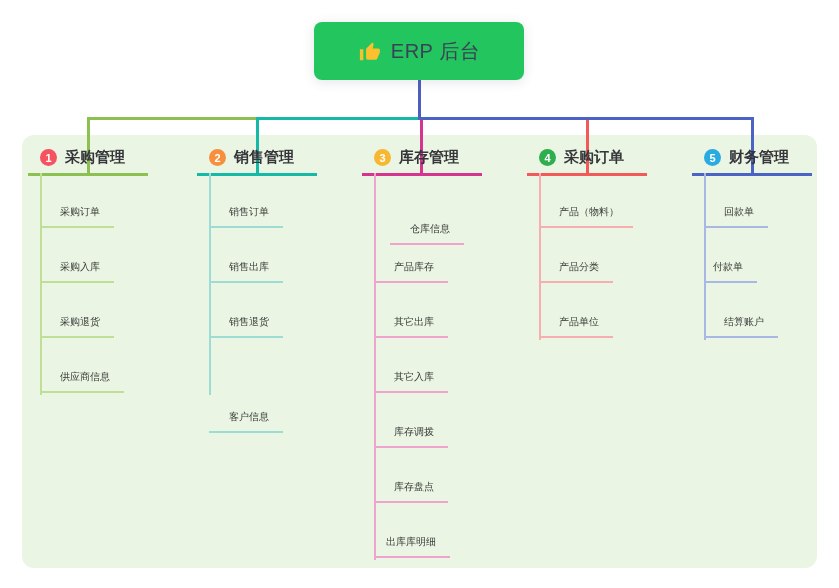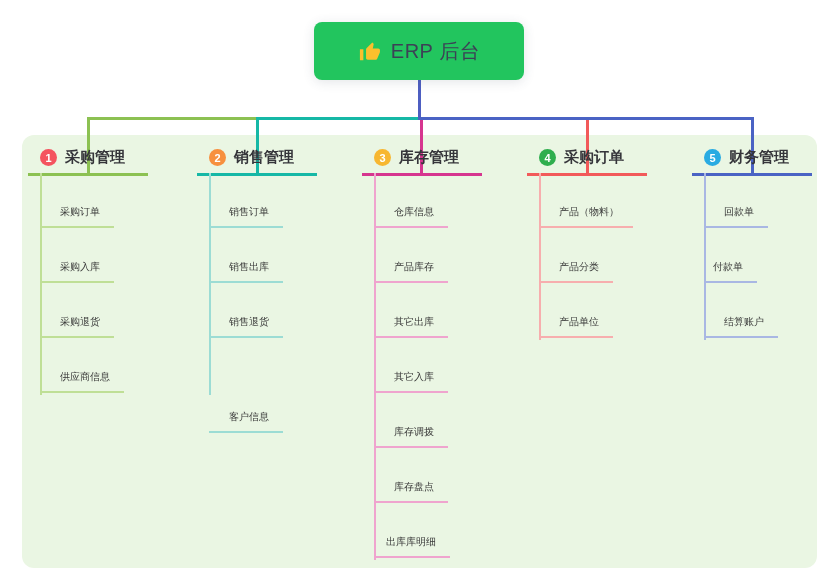--- a/index.html
+++ b/index.html
@@ -68,21 +68,21 @@
         <div class="child" style="top: 114px; border-bottom-color: rgb(156, 220, 212);">销售出库</div>
         <div class="child" style="top: 169px; border-bottom-color: rgb(156, 220, 212);">销售退货</div>
         <div class="child" style="top: 224px; border-bottom-color: rgb(156, 220, 212); margin-top: 40px;">客户信息</div>
       </div>
       <div class="branch" style="left: 362px; top: 146px;">
     <div class="bhead" style="border-bottom-color: rgb(214, 53, 143);">
       <span class="badge" style="background: rgb(247, 183, 49);">3</span>
       <span class="blabel">库存管理</span>
     </div>
     <div class="trunk" style="background: rgb(239, 164, 206); height: 387px;"></div>
-  <div class="child" style="top: 59px; border-bottom-color: rgb(239, 164, 206);">仓库信息</div>
+  <div class="child" style="top: 76px; border-bottom-color: rgb(239, 164, 206); margin-left: 16px;">仓库信息</div>
         <div class="child" style="top: 114px; border-bottom-color: rgb(239, 164, 206);">产品库存</div>
         <div class="child" style="top: 169px; border-bottom-color: rgb(239, 164, 206);">其它出库</div>
         <div class="child" style="top: 224px; border-bottom-color: rgb(239, 164, 206);">其它入库</div>
         <div class="child" style="top: 279px; border-bottom-color: rgb(239, 164, 206);">库存调拨</div>
         <div class="child" style="top: 334px; border-bottom-color: rgb(239, 164, 206);">库存盘点</div>
         <div class="child" style="top: 389px; border-bottom-color: rgb(239, 164, 206); padding-left: 12px;">出库库明细</div>
       </div>
       <div class="branch" style="left: 527px; top: 146px;">
     <div class="bhead" style="border-bottom-color: rgb(242, 90, 90);">
       <span class="badge" style="background: rgb(47, 174, 78);">4</span>

